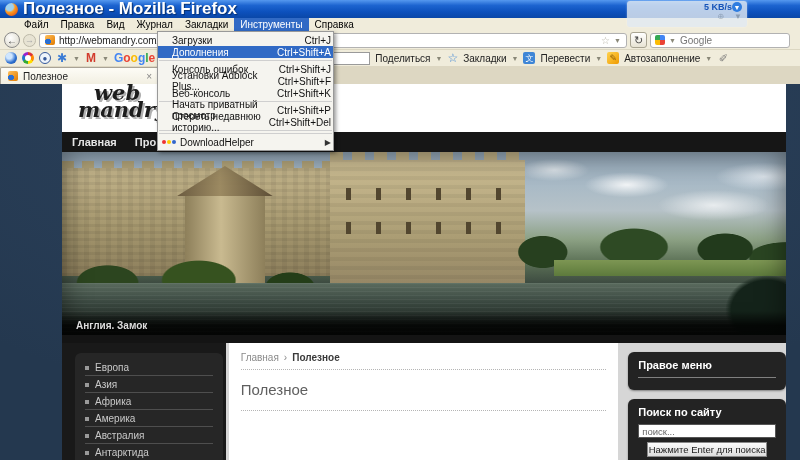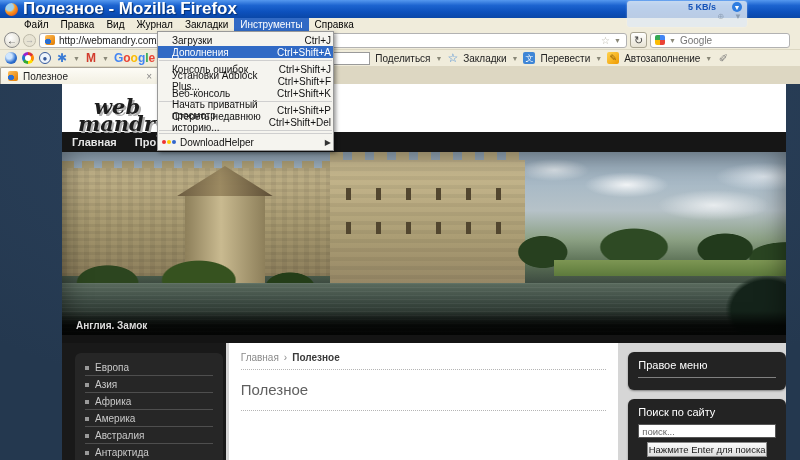--- a/index.html
+++ b/index.html
@@ -59,21 +59,21 @@
 
   .tabbar { height:18px; background:#ddd7c2; display:flex; align-items:flex-end; }
   .tab { width:160px; height:17px; background:linear-gradient(#fdfcf6,#f2efe2); border:1px solid #a9a396; border-bottom:none;
     border-radius:2px 2px 0 0; display:flex; align-items:center; gap:5px; padding:0 7px; font-size:10px; color:#222; }
   .tab-close { margin-left:auto; color:#888; font-size:10px; }
 
   
   .content { height:376px; background:#24384f; position:relative;
     background-image:radial-gradient(600px 300px at 50% 10%, rgba(70,100,140,.25), rgba(0,0,0,0)); }
   .site-col { position:absolute; left:62px; top:0; width:724px; }
-  .site-header { height:48px; background:#fff; display:flex; align-items:flex-end; padding-left:16px; }
+  .site-header { height:48px; background:#fff; display:flex; align-items:flex-start; padding-left:16px; }
   .logo { font-family:"DejaVu Serif", serif; font-style:italic; font-weight:bold; color:#1d1d1d;
     line-height:17px; font-size:21px; text-shadow:2px 2px 0 #b0b0b0; }
   .logo .l1 { display:block; padding-left:16px; }
   .site-nav { height:20px; background:#161616; display:flex; align-items:center; gap:18px; padding-left:10px;
     font-size:11px; font-weight:bold; color:#e5e5e5; }
 
   .castle { height:183px; position:relative; overflow:hidden;
     background:linear-gradient(180deg,#93a7b8 0%,#a9bac6 18%,#b6c2c8 32%,#8ba083 48%,#5d7257 60%,#3c4a40 72%,#2b362e 84%,#1e2722 100%); }
   .clouds { position:absolute; left:0; right:0; top:0; height:45%;
     background:radial-gradient(60px 18px at 78% 40%, rgba(255,255,255,.85), rgba(255,255,255,0) 70%),
@@ -126,21 +126,21 @@
   .side-item { display:flex; align-items:center; gap:6px; font-size:10px; color:#c9c9c9; padding:3px 0 2px;
     border-bottom:1px solid #4e4e4e; }
   .bullet { width:4px; height:4px; background:#9a9a9a; flex:0 0 auto; }
   .main-panel { width:390px; background:#fff; margin-left:3px; padding:9px 12px 0; font-size:10px; }
   .breadcrumb { color:#8a8a8a; display:flex; gap:5px; align-items:center; }
   .breadcrumb .current { font-weight:bold; color:#3a3a3a; }
   .dotted { border-bottom:1px dotted #b5b5b5; margin-top:6px; }
   .page-title { font-size:15px; color:#5f5f5f; margin-top:11px; }
   .right-col { width:158px; margin-left:10px; }
   .right-box { background:#232323; border-radius:6px; padding:7px 10px; box-shadow:0 1px 2px rgba(0,0,0,.4); }
-  .right-box .rtitle { font-size:11px; font-weight:normal; color:#fff; }
+  .right-box .rtitle { font-size:11px; font-weight:bold; color:#fff; }
   .box1 { margin-top:9px; height:38px; }
   .box1 .rtitle { border-bottom:1px solid #808080; padding-bottom:6px; }
   .box2 { margin-top:9px; height:72px; }
   .search-input { width:100%; height:14px; font-size:9.5px; border:1px solid #555; padding:0 3px; color:#666;
     background:#fff; margin-top:6px; font-family:"Liberation Sans", sans-serif; }
   .search-btn { display:block; margin:3px auto 0; width:120px; height:15px; font-size:9.5px;
     background:linear-gradient(#fbfbfb,#dedede); border:1px solid #8a8a8a; color:#222;
     font-family:"Liberation Sans", sans-serif; }
 
   
@@ -151,21 +151,21 @@
   .menu-row .sc { color:inherit; }
   .menu-sep { border-top:1px solid #cfcfcf; margin:2px 1px; }
   .dh-left { display:flex; align-items:center; gap:4px; margin-left:-10px; }
   .dh-icon { display:inline-flex; gap:1px; }
   .dh-icon i { width:4px; height:4px; border-radius:50%; display:inline-block; }
   .sub-arrow { font-size:8px; color:#333; }
 
   .speed { position:absolute; top:1px; left:627px; width:120px; height:26px; z-index:60;
     background:rgba(225,233,242,.82); border-radius:3px; box-shadow:0 0 2px rgba(255,255,255,.5);
     padding:1px 5px; }
-  .speed-row1 { display:flex; justify-content:flex-end; align-items:center; gap:16px;
+  .speed-row1 { display:flex; justify-content:flex-end; align-items:center; gap:0;
     font-size:9px; font-weight:bold; color:#1553b8; }
   .speed-ico { width:10px; height:10px; border-radius:50%; background:#2f7de0; color:#fff;
     display:flex; align-items:center; justify-content:center; font-size:7px; }
   .speed-row2 { display:flex; justify-content:flex-end; gap:10px; opacity:.35; font-size:8px; color:#345; }
 </style>
 </head>
 <body>
 
 <div class="screen">
 

